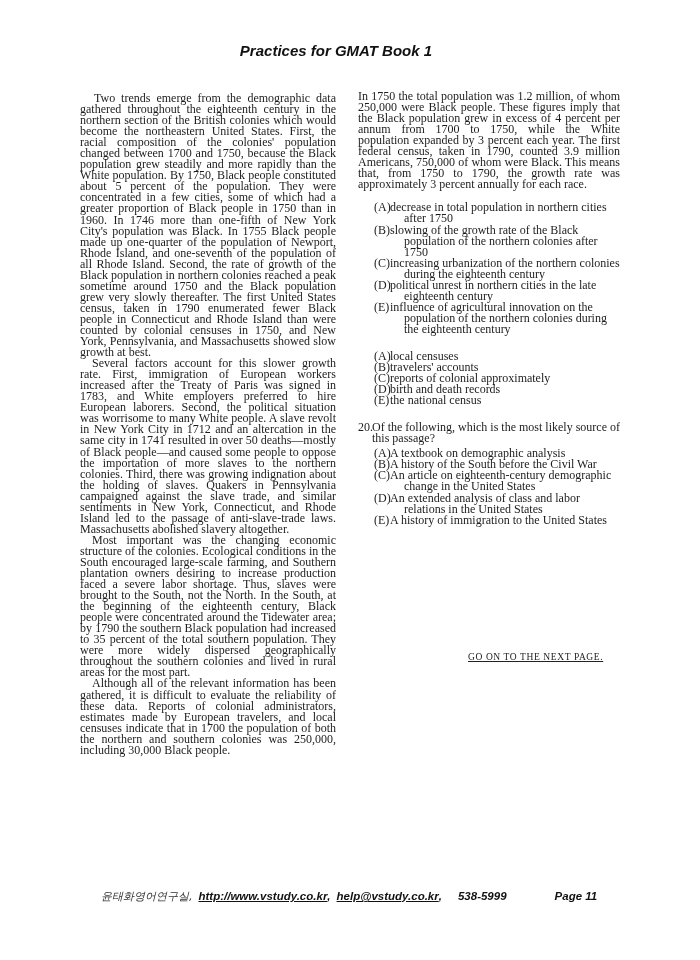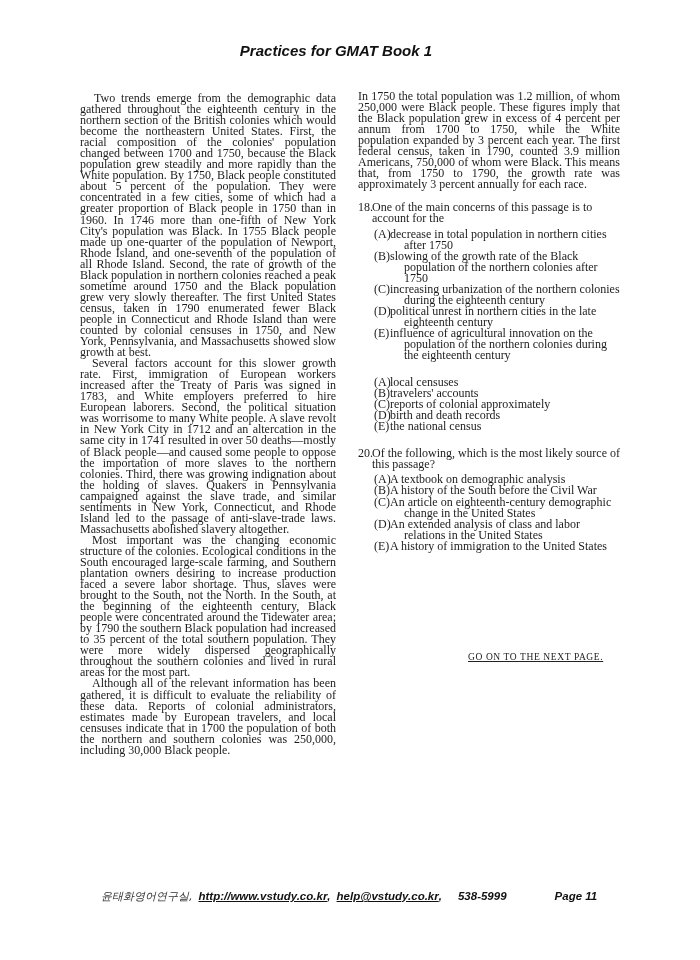--- a/index.html
+++ b/index.html
@@ -50,24 +50,20 @@
   <p class="para first">Two trends emerge from the demographic data gathered throughout the eighteenth century in the northern section of the British colonies which would become the northeastern United States. First, the racial composition of the colonies' population changed between 1700 and 1750, because the Black population grew steadily and more rapidly than the White population. By 1750, Black people constituted about 5 percent of the population. They were concentrated in a few cities, some of which had a greater proportion of Black people in 1750 than in 1960. In 1746 more than one-fifth of New York City's population was Black. In 1755 Black people made up one-quarter of the population of Newport, Rhode Island, and one-seventh of the population of all Rhode Island. Second, the rate of growth of the Black population in northern colonies reached a peak sometime around 1750 and the Black population grew very slowly thereafter. The first United States census, taken in 1790 enumerated fewer Black people in Connecticut and Rhode Island than were counted by colonial censuses in 1750, and New York, Pennsylvania, and Massachusetts showed slow growth at best.</p>
   <p class="para">Several factors account for this slower growth rate. First, immigration of European workers increased after the Treaty of Paris was signed in 1783, and White employers preferred to hire European laborers. Second, the political situation was worrisome to many White people. A slave revolt in New York City in 1712 and an altercation in the same city in 1741 resulted in over 50 deaths—mostly of Black people—and caused some people to oppose the importation of more slaves to the northern colonies. Third, there was growing indignation about the holding of slaves. Quakers in Pennsylvania campaigned against the slave trade, and similar sentiments in New York, Connecticut, and Rhode Island led to the passage of anti-slave-trade laws. Massachusetts abolished slavery altogether.</p>
   <p class="para">Most important was the changing economic structure of the colonies. Ecological conditions in the South encouraged large-scale farming, and Southern plantation owners desiring to increase production faced a severe labor shortage. Thus, slaves were brought to the South, not the North. In the South, at the beginning of the eighteenth century, Black people were concentrated around the Tidewater area; by 1790 the southern Black population had increased to 35 percent of the total southern population. They were more widely dispersed geographically throughout the southern colonies and lived in rural areas for the most part.</p>
   <p class="para">Although all of the relevant information has been gathered, it is difficult to evaluate the reliability of these data. Reports of colonial administrators, estimates made by European travelers, and local censuses indicate that in 1700 the population of both the northern and southern colonies was 250,000, including 30,000 Black people.</p>
 </div>
 
 <div class="col right">
   <p class="rpara">In 1750 the total population was 1.2 million, of whom 250,000 were Black people. These figures imply that the Black population grew in excess of 4 percent per annum from 1700 to 1750, while the White population expanded by 3 percent each year. The first federal census, taken in 1790, counted 3.9 million Americans, 750,000 of whom were Black. This means that, from 1750 to 1790, the growth rate was approximately 3 percent annually for each race.</p>
 
   <div class="question">
-    <div class="q-stem">
-      <span class="q-num">18.</span>
-      <span class="q-text">One of the main concerns of this passage is to account for the</span>
-    </div>
     <ul class="options">
       <li class="opt">
           <span class="opt-letter">(A)</span>
           <span class="opt-text">decrease in total population in northern cities after 1750</span>
         </li>
       <li class="opt">
           <span class="opt-letter">(B)</span>
           <span class="opt-text">slowing of the growth rate of the Black population of the northern colonies after 1750</span>
         </li>
       <li class="opt">

